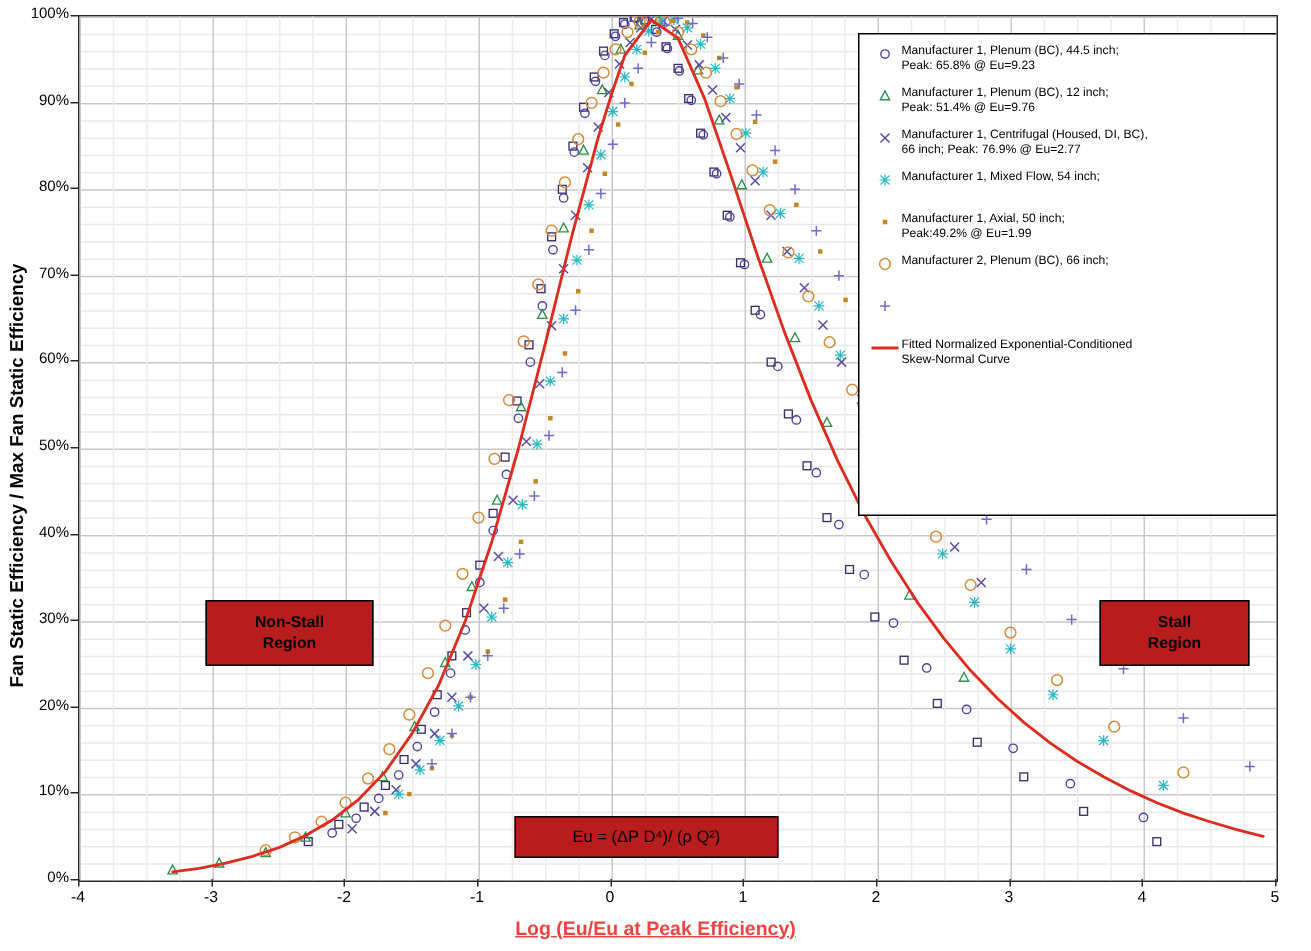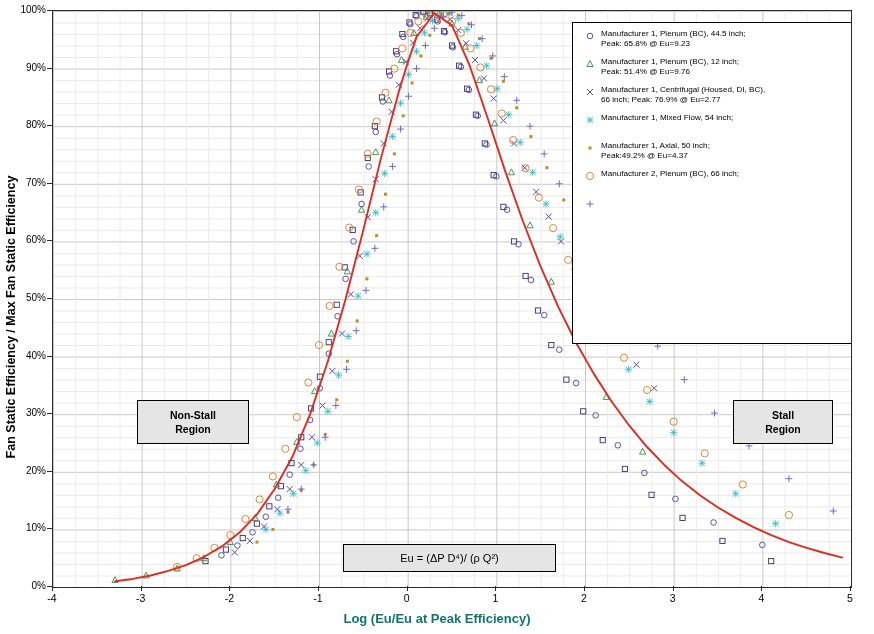--- a/index.html
+++ b/index.html
@@ -12,22 +12,22 @@
     width:634px; height:22px;
     transform-origin:0 0;
     transform:rotate(-90deg) translate(-634px,0);
     display:flex;align-items:center;justify-content:center;
     font-size:12.5px;font-weight:bold;color:#000;
     letter-spacing:0px;
   }
   .x-axis-title{
     position:absolute;left:0px;top:608px;width:874px;height:20px;
     display:flex;align-items:center;justify-content:center;
-    font-size:13px;font-weight:bold;color:#0f766e;
-    box-sizing:border-box;
+    font-size:13px;font-weight:bold;color:#ef4444;
+    box-sizing:border-box;text-decoration:underline;
   }
 
   #plot{
     position:absolute;
     left:52px; top:10px;
     width:800px; height:578px;
     border:1px solid #2a2a2a;
     box-sizing:border-box;
     background:#ffffff;
     overflow:hidden;
@@ -40,30 +40,30 @@
     position:absolute;
     width:30px;text-align:center;font-size:10.5px;color:#000;
   }
   .tickmark-y{position:absolute;width:5px;height:1px;background:#2a2a2a;}
   .tickmark-x{position:absolute;height:5px;width:1px;background:#2a2a2a;}
 
   
   .annot{
     position:absolute;
     border:1px solid #000;
-    background:#e5e5e5;
+    background:#b91c1c;
     font-size:10.5px;font-weight:bold;color:#000;
     display:flex;align-items:center;justify-content:center;
     text-align:center;
     line-height:1.35;
     box-sizing:border-box;
   }
   #nonstall{left:84px;top:389px;width:112px;height:44px;}
   #stall{left:668px;top:389px;width:100px;height:44px;margin-left:12px;}
-  #eu-def{left:290px;top:533px;width:213px;height:28px;font-weight:normal;font-size:11px;}
+  #eu-def{left:290px;top:533px;width:176px;height:28px;font-weight:normal;font-size:11px;}
 
   
   #legend{
     position:absolute;
     left:519px; top:11px;
     width:280px; height:322px;
     border:1px solid #000;
     background:#ffffff;
     box-sizing:border-box;
     padding:6px 6px 4px 6px;
@@ -560,40 +560,51 @@
           </div>
         </div>
         <div class="legend-row">
           <div class="legend-sym">
             <svg width="14" height="12">
               <rect x="5.5" y="4.5" width="3" height="3" fill="#c48a22" stroke="none"></rect>
             </svg>
           </div>
           <div class="legend-txt">
             <span class="legend-line">Manufacturer 1, Axial, 50 inch;</span>
-            <span class="legend-line">Peak:49.2% @ Eu=4.37</span>
+            <span class="legend-line">Peak:49.2% @ Eu=1.99</span>
           </div>
         </div>
         <div class="legend-row">
           <div class="legend-sym">
             <svg width="14" height="12">
               <circle cx="7" cy="6" r="3.6" fill="none" stroke="#d98a3a" stroke-width="1"></circle>
             </svg>
           </div>
           <div class="legend-txt">
             <span class="legend-line">Manufacturer 2, Plenum (BC), 66 inch;</span>
           </div>
         </div>
         <div class="legend-row">
           <div class="legend-sym">
             <svg width="14" height="12">
               <path d="M 7 2.6 L 7 9.4 M 3.6 6 L 10.4 6" stroke="#6f6ad0" stroke-width="1"></path>
             </svg>
           </div>
           <div class="legend-txt">
+          </div>
+        </div>
+        <div class="legend-row">
+          <div class="legend-sym">
+            <svg width="20" height="12">
+              <line x1="1" y1="6" x2="19" y2="6" stroke="#e02b20" stroke-width="2"></line>
+            </svg>
+          </div>
+          <div class="legend-txt">
+            <span class="legend-line">Fitted Normalized Exponential-Conditioned</span>
+            <span class="legend-line">Skew-Normal Curve</span>
           </div>
         </div>
       </div>
   </div>
 
   <div id="ylabels">
       <div class="ylab" style="left: 2px; top: 580px;">0%</div>
       <div class="ylab" style="left: 2px; top: 522.4px;">10%</div>
       <div class="ylab" style="left: 2px; top: 464.8px;">20%</div>
       <div class="ylab" style="left: 2px; top: 407.2px;">30%</div>

